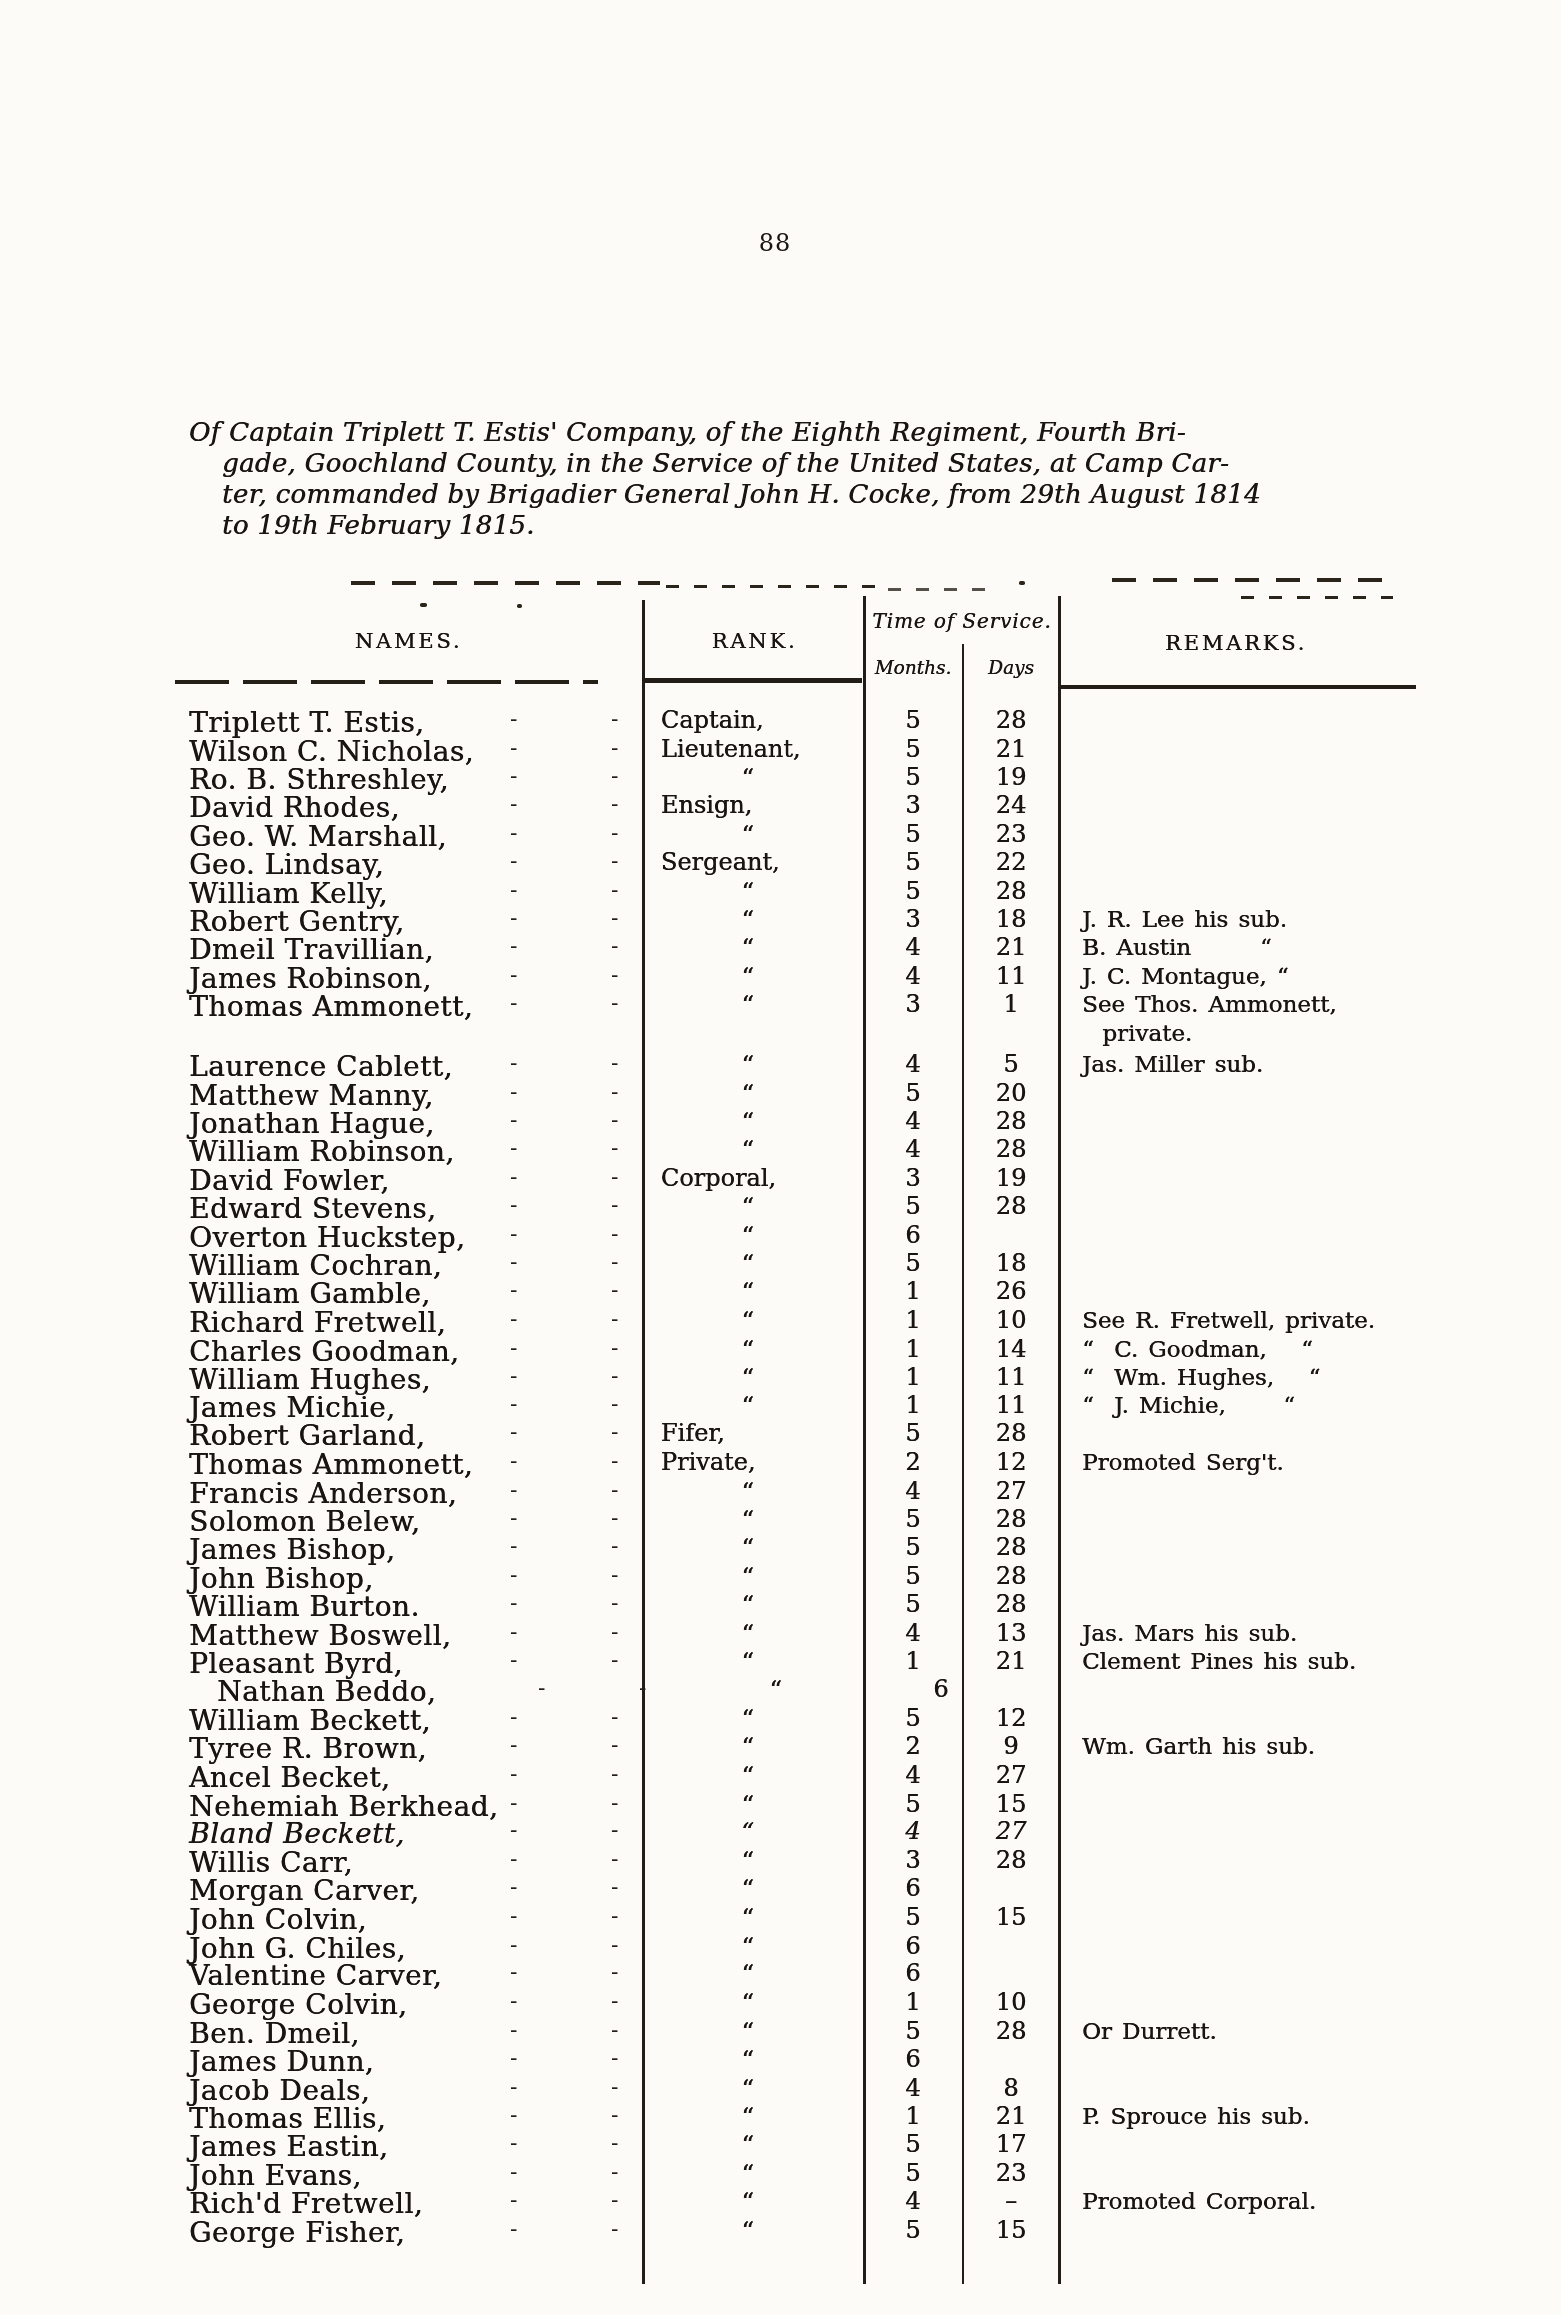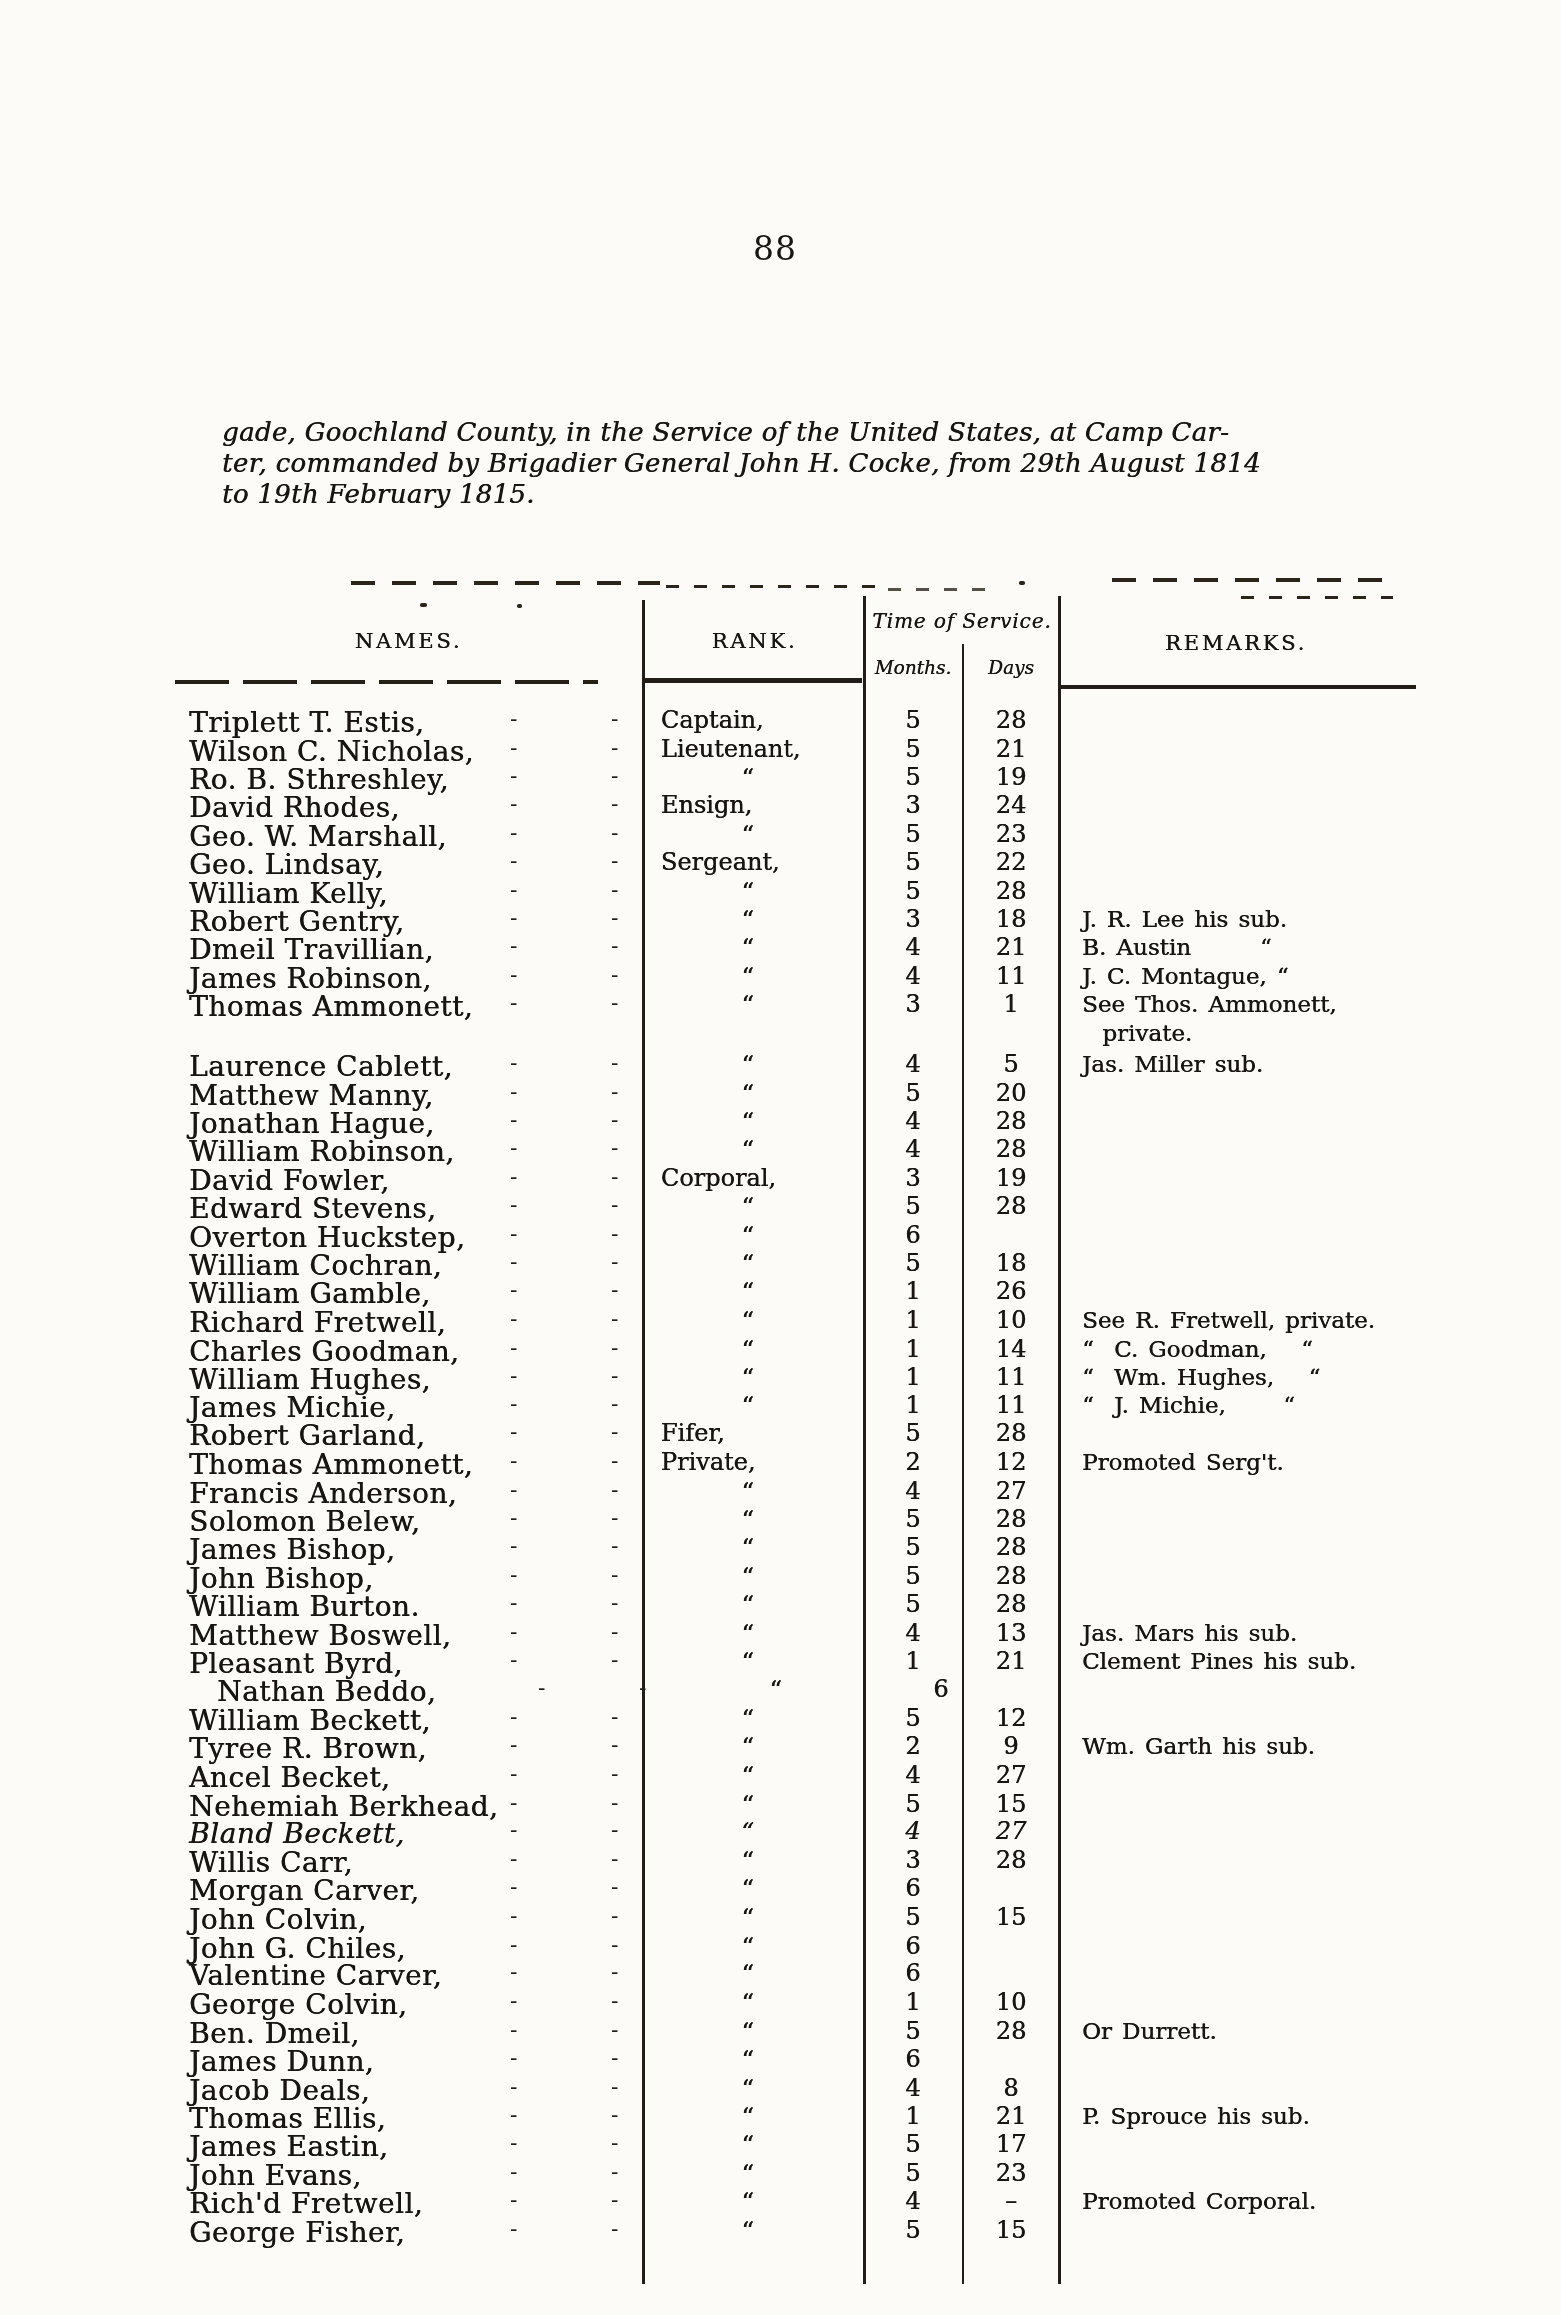--- a/index.html
+++ b/index.html
@@ -3,21 +3,21 @@
 <meta charset="utf-8">
 <style>
   html,body{margin:0;padding:0;background:#e8e6e1;}
   .page{
     position:relative;width:1562px;height:2316px;margin:0 auto;
     background:#fcfbf8;color:#191511;overflow:hidden;
     font-family:"DejaVu Serif","Liberation Serif",serif;
   }
   .pagenum{
     position:absolute;top:229px;left:0;width:1550px;text-align:center;
-    font-size:33px;letter-spacing:0.9px;
+    font-size:24px;letter-spacing:0.9px;
   }
   .title{
     position:absolute;top:362px;left:0;width:1562px;margin:0;text-align:center;
     font-size:55px;font-weight:normal;letter-spacing:8.3px;word-spacing:31px;
     text-shadow:0.6px 0.4px 0 currentColor;
   }
   .subtitle{
     position:absolute;top:417px;left:189px;width:1227px;
     font-style:italic;font-size:26px;line-height:31px;
     text-shadow:0.5px 0.3px 0 currentColor;letter-spacing:0.3px;
@@ -65,20 +65,21 @@
 </style>
 </head>
 <body>
 
 <div class="page">
 
   <div class="pagenum">88</div>
 
 
   <div class="subtitle">
+    <div class="sl">Of Captain Triplett T. Estis' Company, of the Eighth Regiment, Fourth Bri-</div>
     <div class="sl ind">gade, Goochland County, in the Service of the United States, at Camp Car-</div>
     <div class="sl ind">ter, commanded by Brigadier General John H. Cocke, from 29th August 1814</div>
     <div class="sl ind">to 19th February 1815.</div>
   </div>
 
   <div class="rule-dash" style="left:351px;top:581px;width:309px;"></div>
   <div class="rule-dash fine" style="left:666px;top:585px;width:214px;"></div>
   <div class="rule-dash fine" style="left:888px;top:588px;width:109px;opacity:.8;"></div>
   <div class="rule-dash" style="left:1112px;top:578px;width:283px;"></div>
   <div class="rule-dash fine" style="left:1241px;top:596px;width:152px;"></div>

